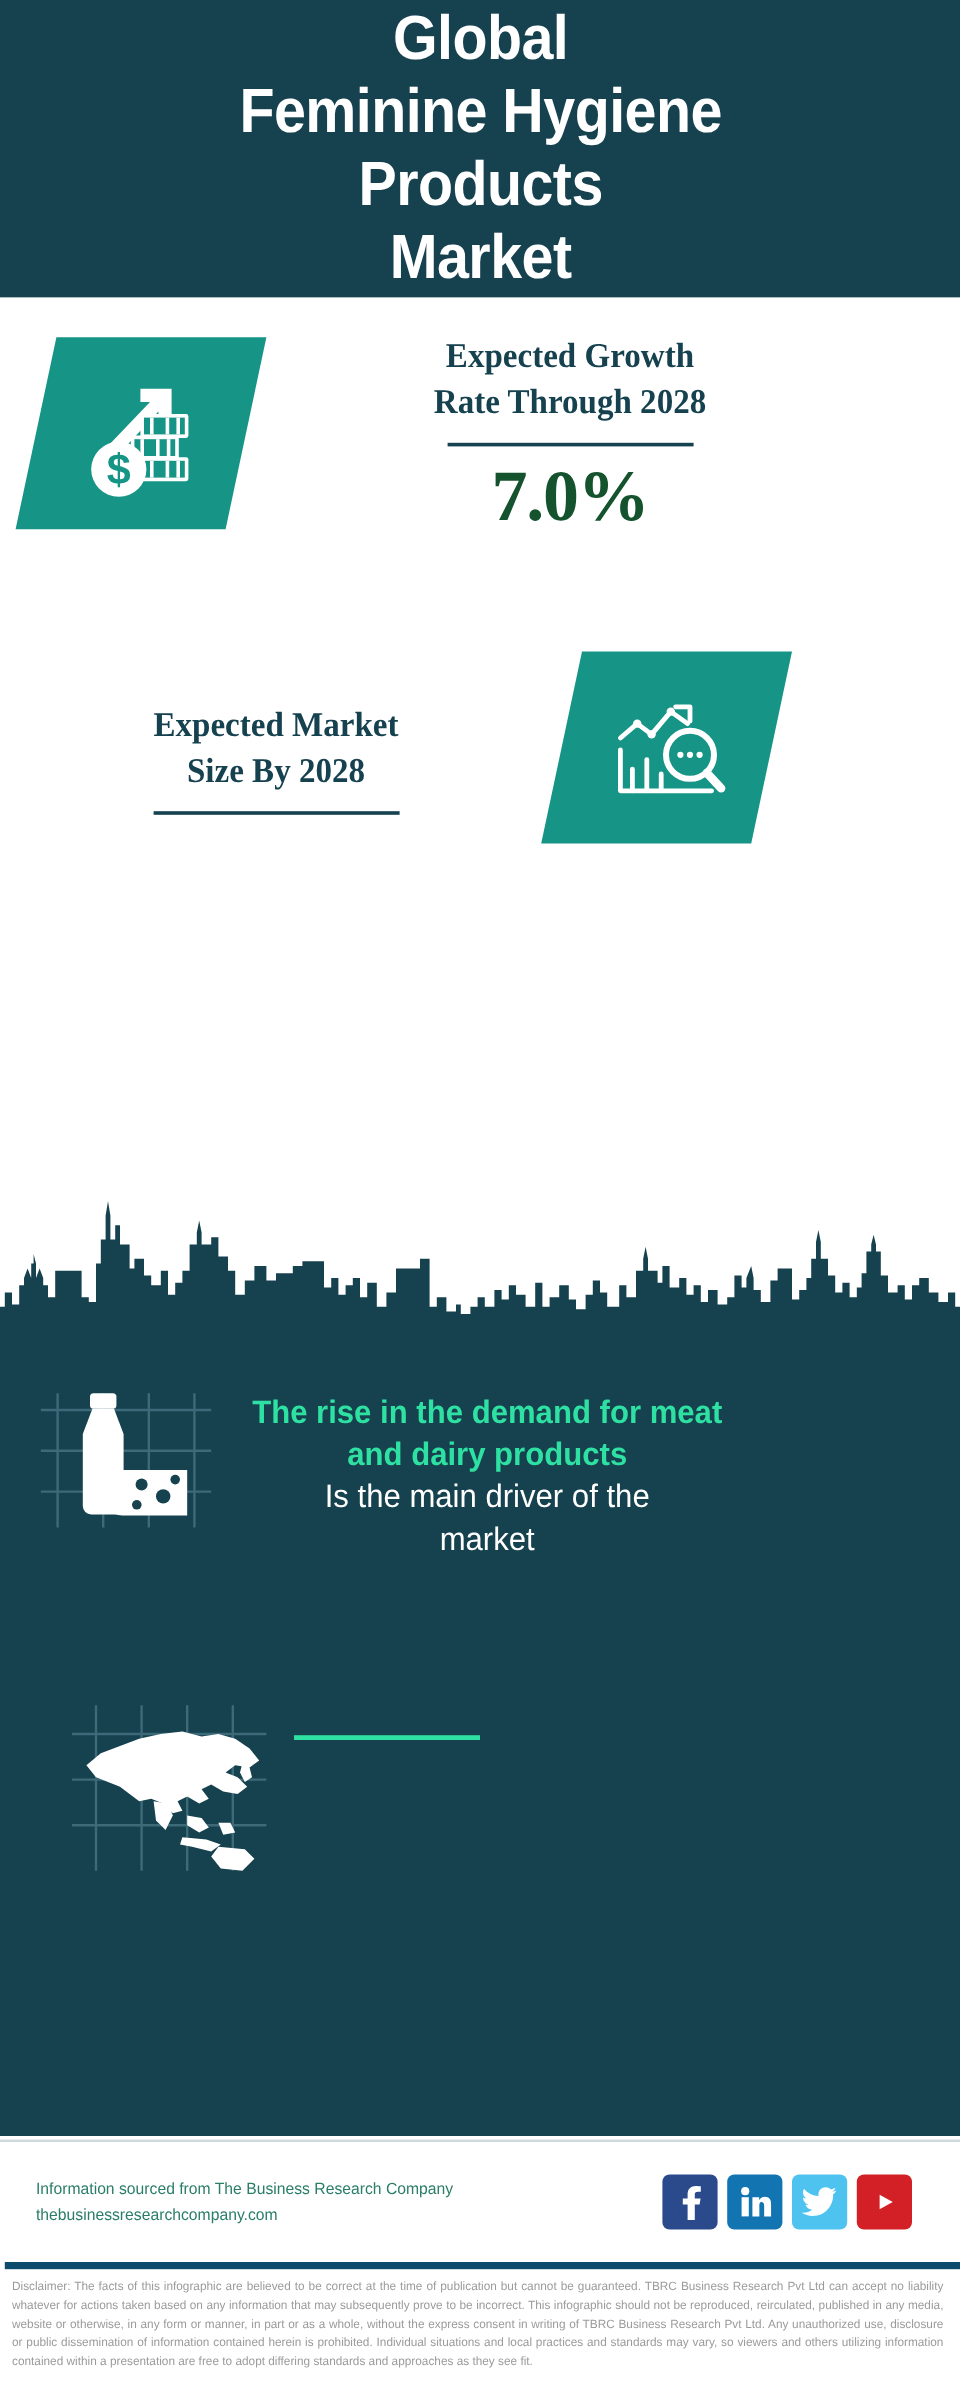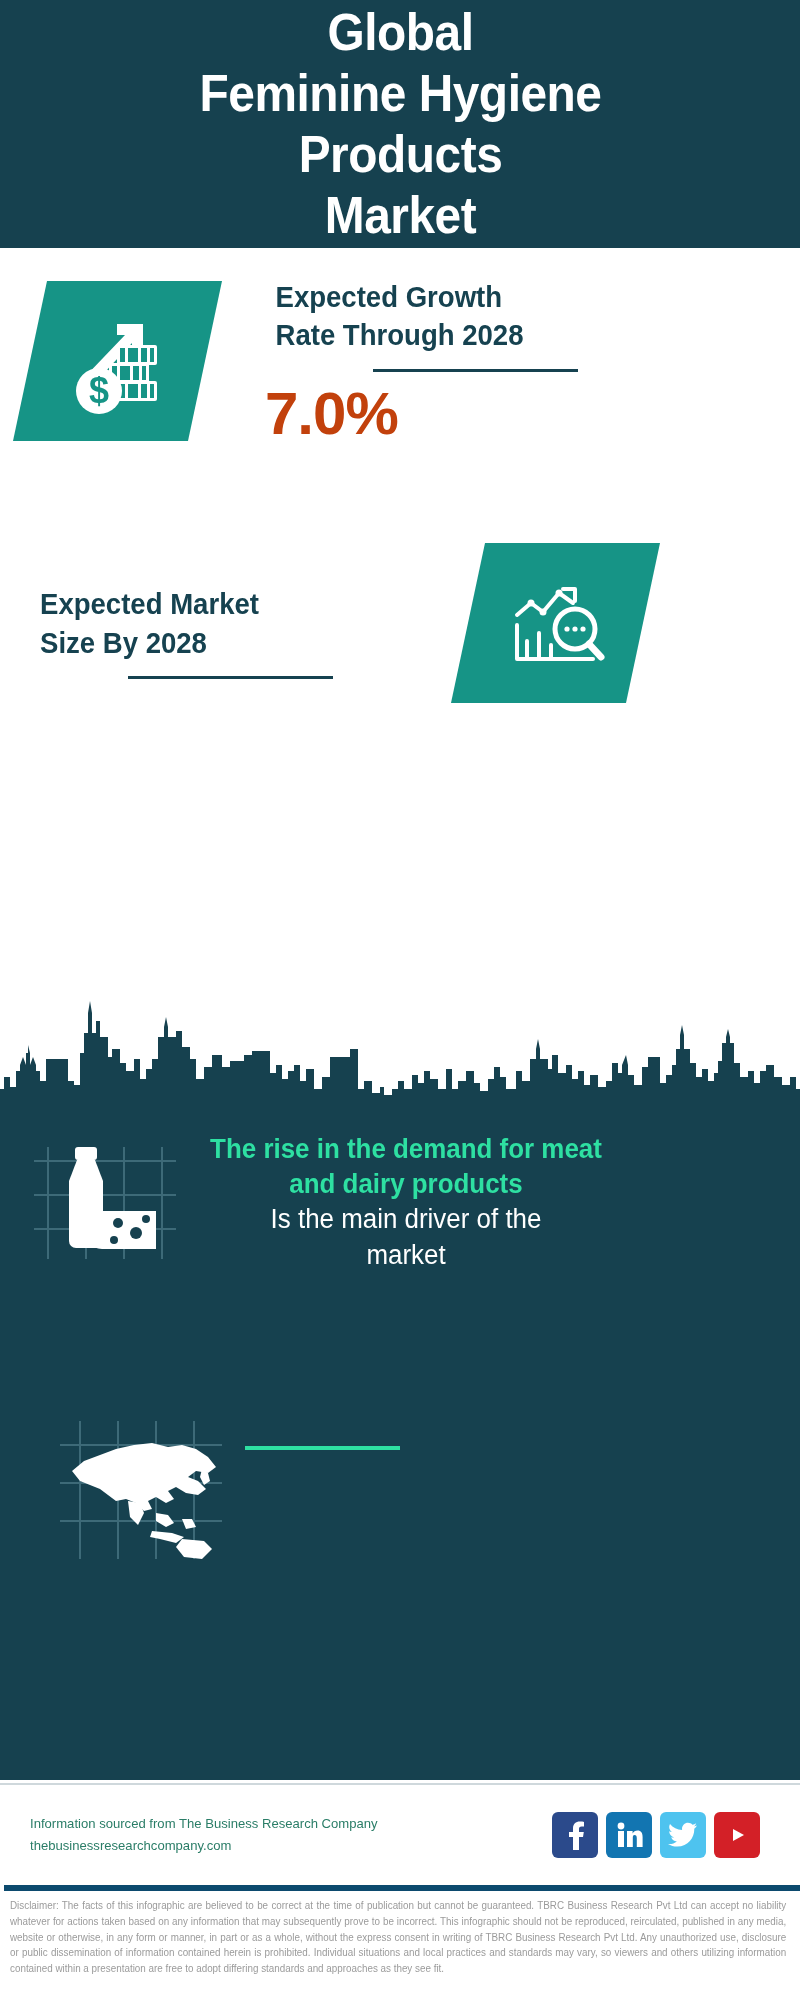--- a/index.html
+++ b/index.html
@@ -46,35 +46,35 @@
     width: 175px;
     height: 160px;
     background: #169486;
     transform: skewX(-12deg);
     display: flex;
     align-items: center;
     justify-content: center;
   }
   .badge-inner { transform: skewX(12deg); display:flex; align-items:center; justify-content:center; }
 
-  .stat-text { text-align: left; }
+  .stat-text { text-align: center; font-family: Liberation Serif, serif; }
   .stat-label {
     color: #164250;
     font-size: 29px;
     font-weight: bold;
     line-height: 1.32;
     transform: scaleX(0.95);
   }
   .stat-rule {
     height: 3px;
     background: #164250;
     margin: 14px auto 10px;
   }
   .stat-value {
-    color: #c2410c;
+    color: #14532d;
     font-size: 60px;
     font-weight: bold;
     line-height: 1.05;
     letter-spacing: -1px;
   }
 
   
   #stat-growth { left: 30px; top: 30px; width: 740px; }
   #stat-growth .stat-text { margin-left: 60px; width: 420px; }
   #stat-growth .stat-rule { width: 205px; }
@@ -113,21 +113,21 @@
     transform: scaleX(0.96);
   }
   .info-sub {
     color: #ffffff;
     font-size: 27px;
     line-height: 1.32;
     transform: scaleX(0.96);
   }
 
   #driver-block { left: 30px; top: 1132px; width: 740px; }
-  #driver-block .info-text { width: 420px; margin-left: 16px; }
+  #driver-block .info-text { width: 420px; margin-left: 16px; margin-top: 28px; }
 
   #region-block { left: 30px; top: 1415px; width: 740px; }
   #region-block .info-text { width: 400px; }
 
   .green-divider {
     position: absolute;
     left: 245px;
     top: 1446px;
     width: 155px;
     height: 4px;

